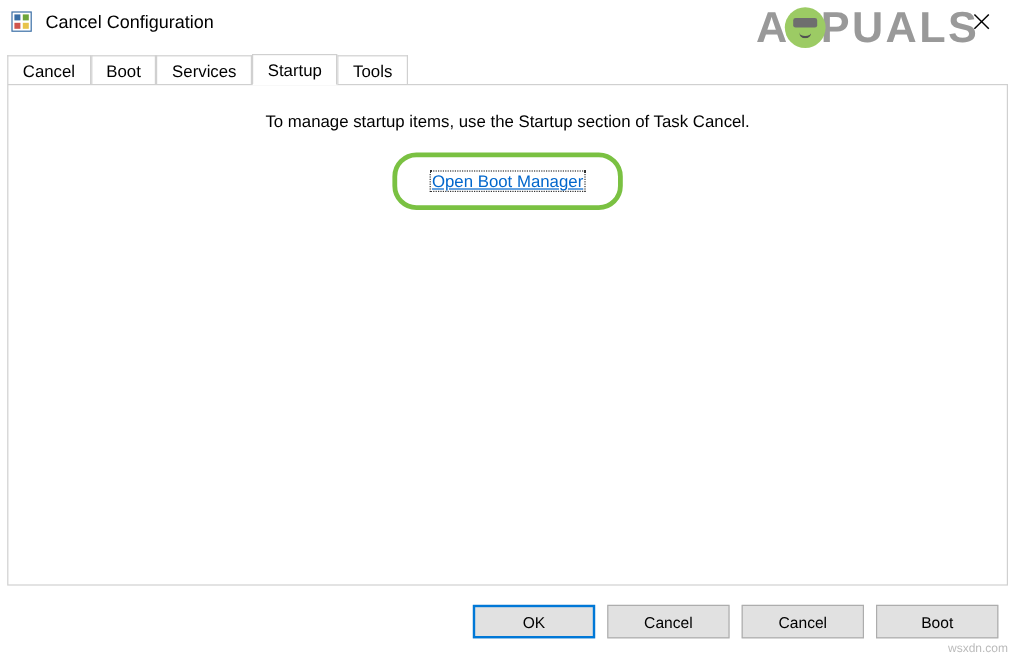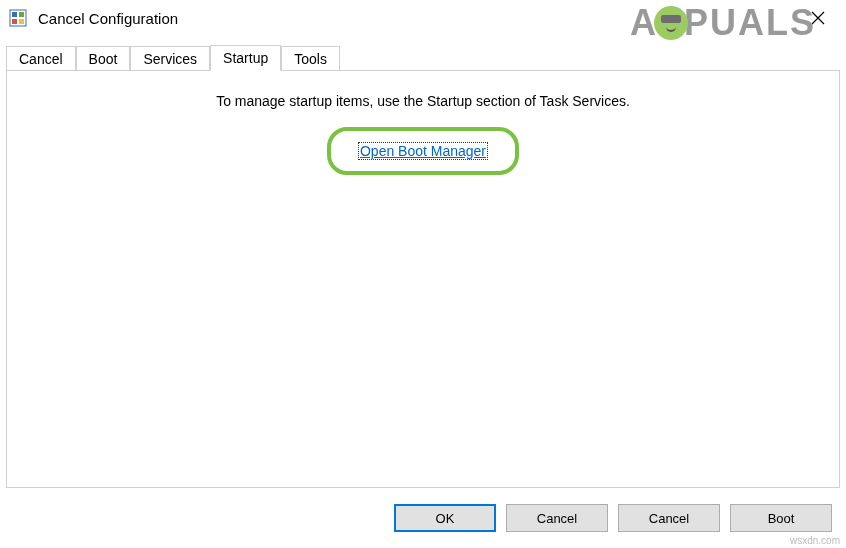--- a/index.html
+++ b/index.html
@@ -207,21 +207,21 @@
 
 <div class="tabs">
   <div class="tab">Cancel</div>
   <div class="tab">Boot</div>
   <div class="tab">Services</div>
   <div class="tab active">Startup</div>
   <div class="tab">Tools</div>
 </div>
 
 <div class="content-area">
-  <div class="instruction">To manage startup items, use the Startup section of Task Services.</div>
+  <div class="instruction">To manage startup items, use the Startup section of Task Cancel.</div>
   <div class="highlight-ring">
     <span class="link">Open Boot Manager</span>
   </div>
 </div>
 
 <div class="button-row">
   <button class="btn default">OK</button>
   <button class="btn">Cancel</button>
   <button class="btn">Cancel</button>
   <button class="btn">Boot</button>

